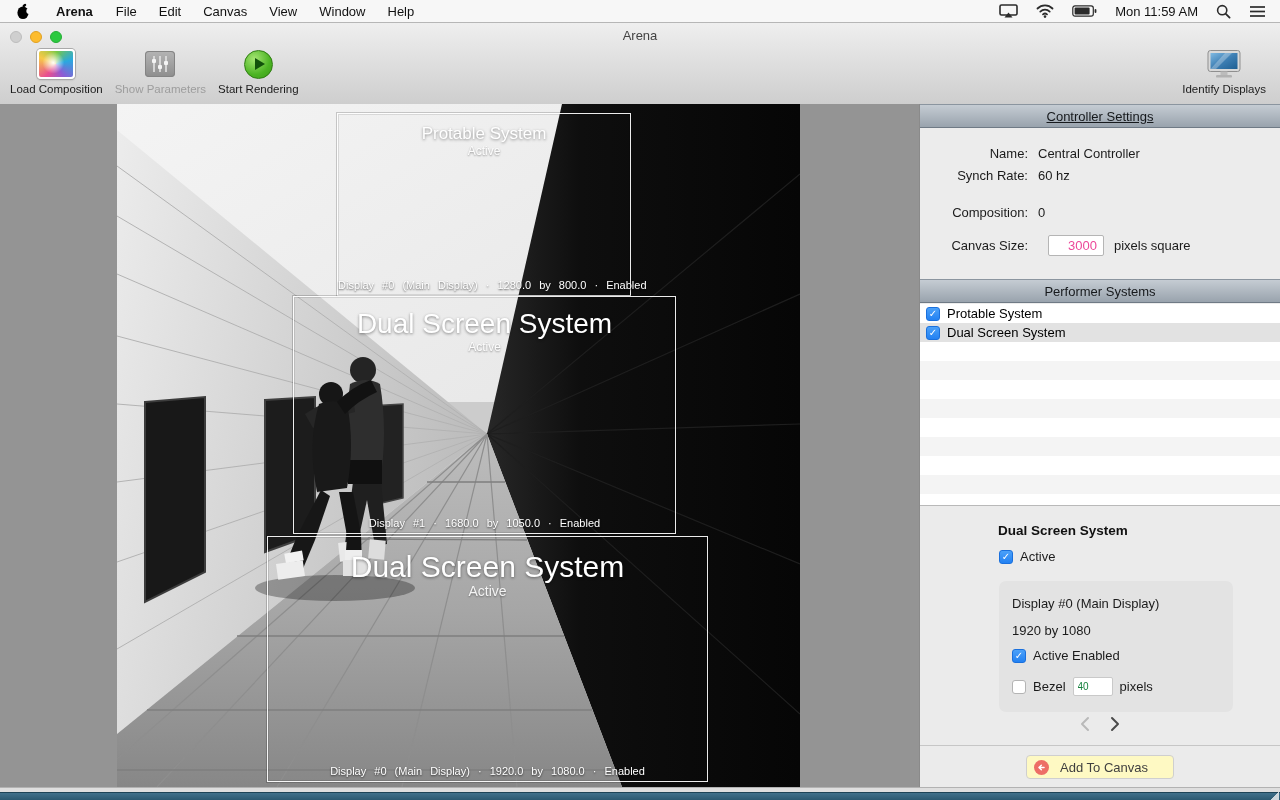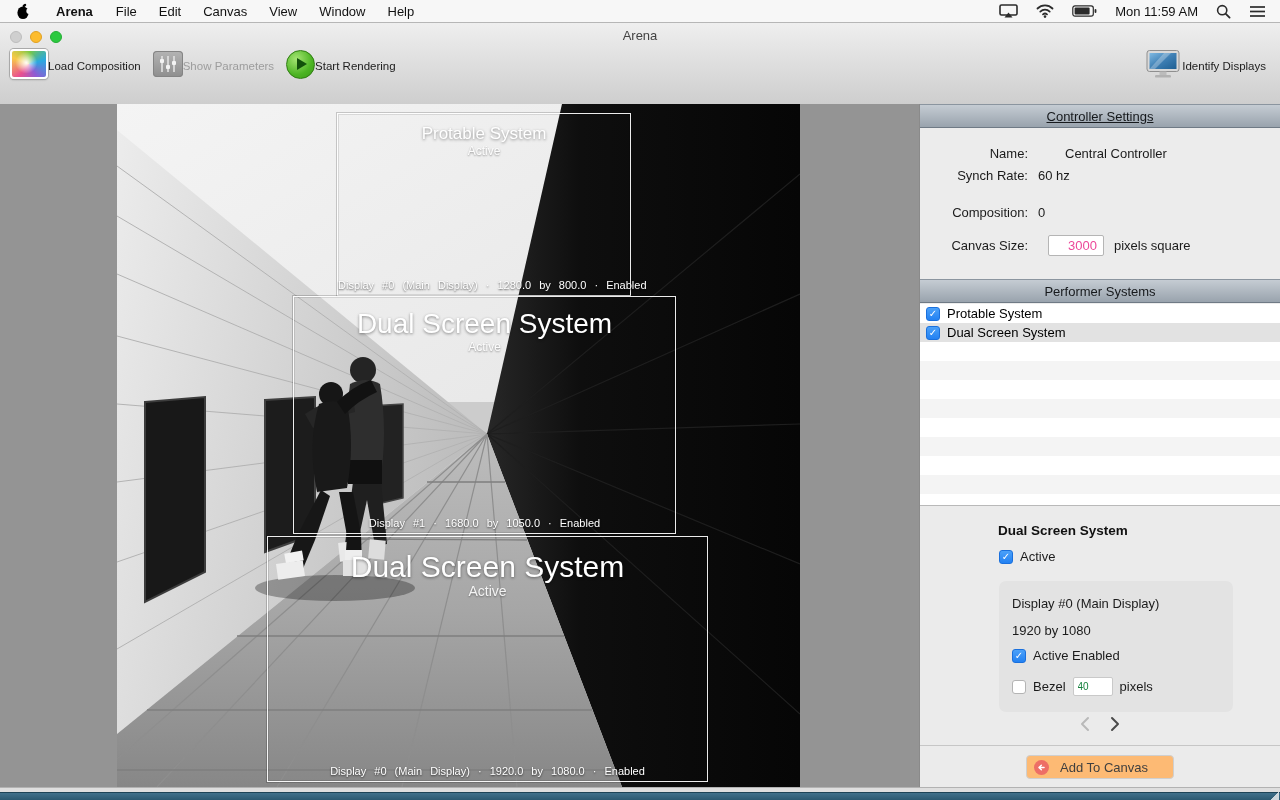--- a/index.html
+++ b/index.html
@@ -19,21 +19,21 @@
   
   .chrome{position:absolute;top:22px;left:0;width:1280px;height:82px;
     background:linear-gradient(#efefef,#cecece);border-bottom:1px solid #9c9c9c;}
   .traffic{position:absolute;top:9px;left:10px;display:flex;gap:8px;}
   .dot{width:12px;height:12px;border-radius:50%;}
   .dot.close{background:#cfcfcf;border:1px solid #bdbdbd;box-sizing:border-box;}
   .dot.min{background:#fdbc2e;border:1px solid #e0a123;box-sizing:border-box;}
   .dot.max{background:#2bc93f;border:1px solid #24ad35;box-sizing:border-box;}
   .win-title{position:absolute;top:6px;left:0;width:100%;text-align:center;font-size:13px;color:#434343;}
   .toolbar{position:absolute;top:24px;left:0;width:100%;height:58px;display:flex;align-items:flex-start;padding:0 4px;box-sizing:border-box;}
-  .tb-item{display:flex;align-items:center;margin:2px 6px 0 6px;min-width:70px;}
+  .tb-item{display:flex;flex-direction:column;align-items:center;margin:2px 6px 0 6px;min-width:70px;}
   .tb-icon{height:32px;display:flex;align-items:center;justify-content:center;margin-bottom:3px;}
   .tb-label{font-size:11.5px;color:#1c1c1c;white-space:nowrap;}
   .tb-item.disabled .tb-label{color:#9d9d9d;}
   .tb-spacer{flex:1;}
   .icon-photo{width:34px;height:26px;border:2px solid #fff;border-radius:4px;box-shadow:0 0 0 1px #a9a9a9,0 1px 2px rgba(0,0,0,.25);
     background:radial-gradient(circle at 42% 45%, rgba(255,255,255,.95) 0%, rgba(255,255,255,0) 45%),
       conic-gradient(from 220deg,#e94f8f,#f7c948,#79c843,#2aa8e0,#8d5bd4,#e94f8f);}
   .icon-sliders{width:30px;height:26px;border-radius:4px;background:linear-gradient(#b4b4b4,#8e8e8e);
     box-shadow:inset 0 0 0 1px #848484;display:flex;align-items:center;justify-content:center;}
   .icon-play{width:27px;height:27px;border-radius:50%;border:1px solid #2f7d12;
@@ -93,21 +93,21 @@
   .card-line2{position:absolute;top:42px;left:13px;}
   .card-row3{position:absolute;top:67px;left:13px;display:flex;align-items:center;gap:7px;}
   .card-row4{position:absolute;top:96px;left:13px;display:flex;align-items:center;gap:7px;}
   .bezelbox{width:30px;height:17px;border:1px solid #c9c9c9;border-radius:2px;background:#fff;font-size:10px;color:#15803d;
     padding:0 4px;font-family:inherit;}
   .pager{position:absolute;top:209px;left:0;width:100%;display:flex;justify-content:center;gap:14px;}
   .pgbtn{width:16px;height:18px;display:flex;align-items:center;justify-content:center;background:none;border:none;padding:0;}
 
   .panel-footer{position:absolute;top:641px;left:0;width:100%;height:42px;border-top:1px solid #c6c6c6;background:#ebebeb;
     display:flex;align-items:center;justify-content:center;}
-  .add-btn{width:148px;height:24px;background:#fdba74;border:1px solid #cfcfcf;border-radius:4px;display:flex;align-items:center;
+  .add-btn{width:148px;height:24px;background:#fef9c3;border:1px solid #cfcfcf;border-radius:4px;display:flex;align-items:center;
     font-size:13px;color:#3f3f3f;cursor:default;padding:0;}
   .add-ico{width:15px;height:15px;border-radius:50%;background:#ed6e66;margin:0 0 0 7px;display:flex;align-items:center;justify-content:center;flex:0 0 auto;}
   .add-label{flex:1;text-align:center;margin-right:14px;}
 
   
   .bottom-strip{position:absolute;top:787px;left:0;width:1280px;height:5px;background:#dedede;border-top:1px solid #b2b2b2;box-sizing:border-box;}
   .bottom-bar{position:absolute;top:792px;left:0;width:1280px;height:8px;
     background:linear-gradient(#40708a,#2b5870);border-top:1px solid #1d4356;box-sizing:border-box;}
   .resize-grip{position:absolute;right:1px;top:792px;width:10px;height:8px;
     background:linear-gradient(135deg,transparent 50%,#cfd8dd 50%);}
@@ -309,21 +309,21 @@
       </div>
     </div>
 
     <div class="panel">
 
       <div class="sec-header hdr1">
         <span>Controller Settings</span>
       </div>
 
       <div class="ctrl-body">
-        <div class="frow" style="top:17px;gap:27px;">
+        <div class="frow" style="top:17px;">
           <span class="flabel">Name:</span>
           <span class="fval">Central Controller</span>
         </div>
         <div class="frow" style="top:39px;">
           <span class="flabel">Synch Rate:</span>
           <span class="fval">60 hz</span>
         </div>
         <div class="frow" style="top:76px;">
           <span class="flabel">Composition:</span>
           <span class="fval">0</span>

